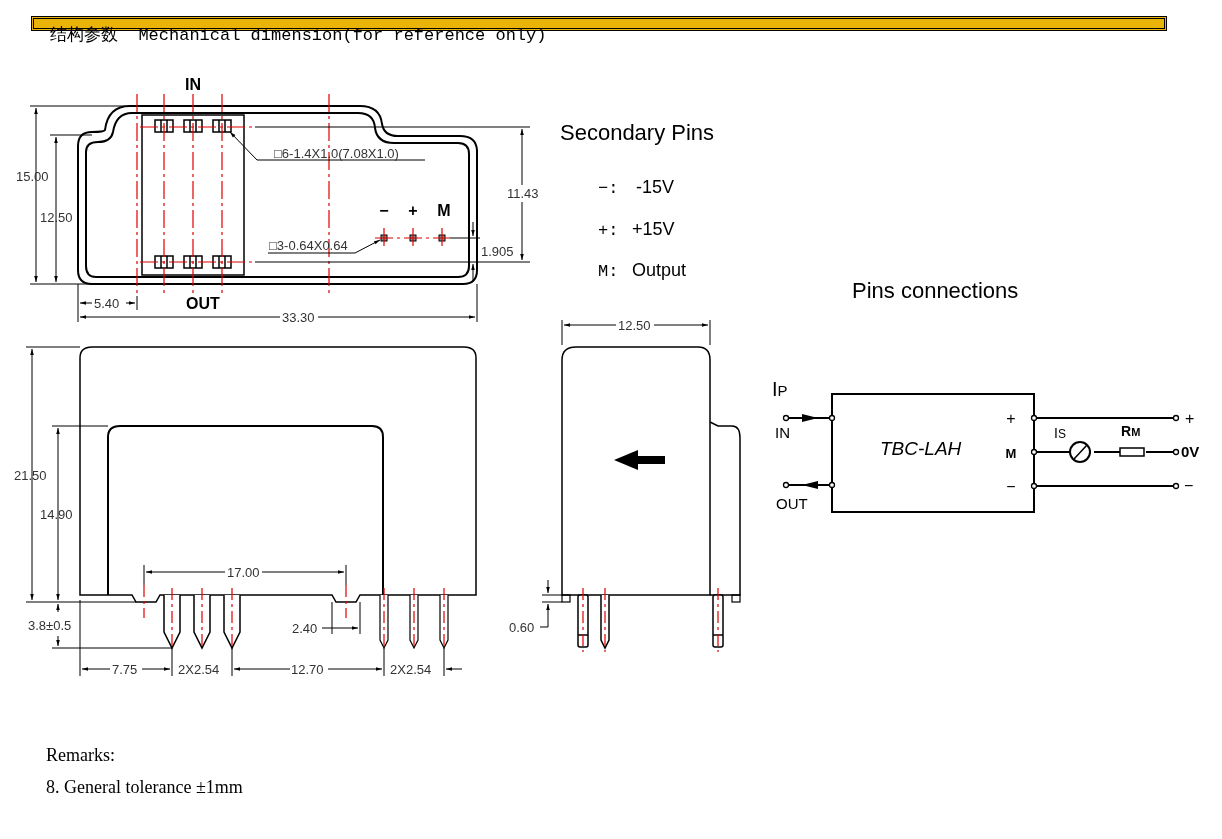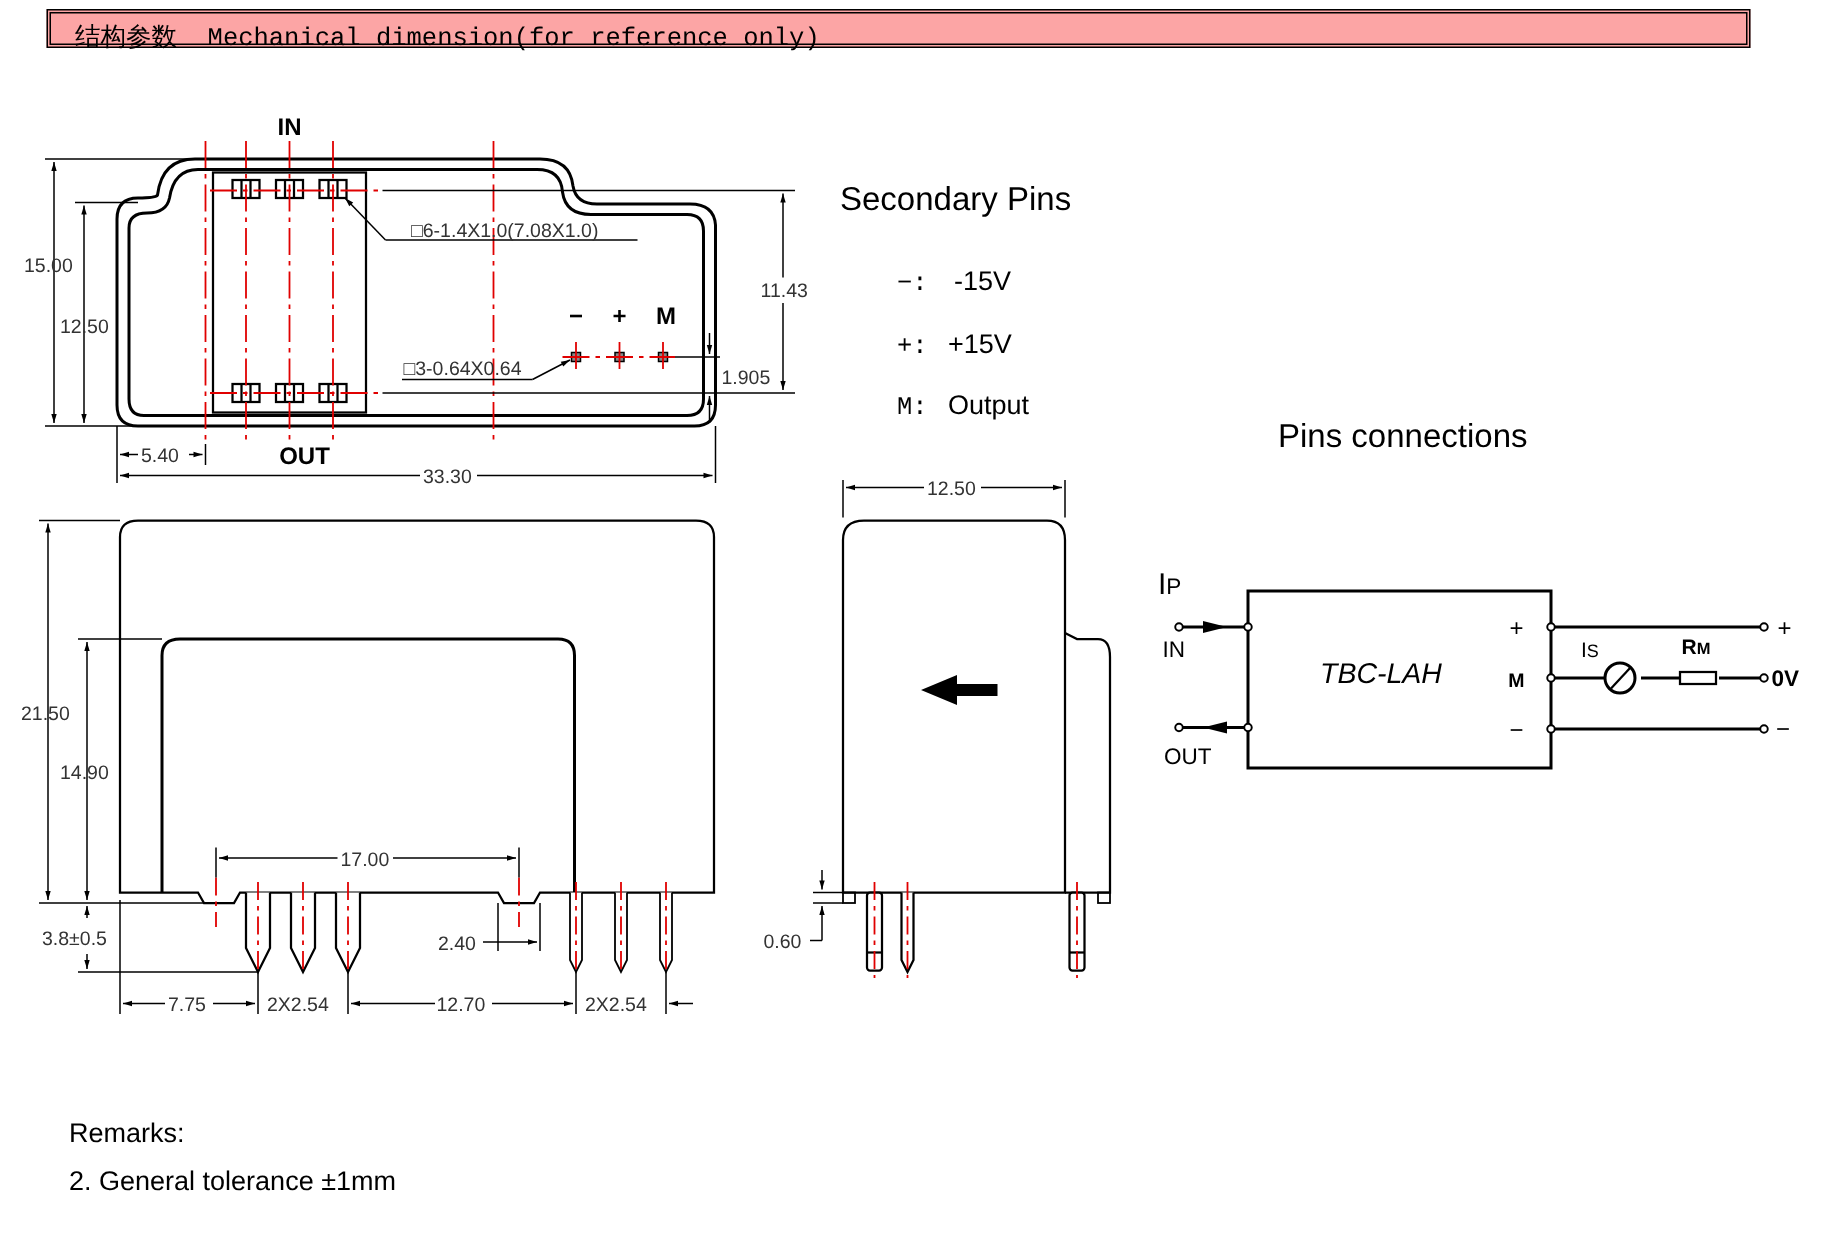--- a/index.html
+++ b/index.html
@@ -1,25 +1,25 @@
 <!DOCTYPE html>
 <html><head>
 <meta charset="utf-8">
 <style>
   html, body { margin:0; padding:0; background:#ffffff; }
   body { width:1222px; height:839px; position:relative; overflow:hidden; font-family:"Liberation Sans", sans-serif; color:#000; }
-  .header-bar { position:absolute; left:31px; top:6px; width:1136px; height:26px; background:#fca5a5; border:3px double #000; box-sizing:border-box; }
+  .header-bar { position:absolute; left:31px; top:16px; width:1136px; height:15px; background:#eab308; border:3px double #000; box-sizing:border-box; }
   .header-text { position:absolute; left:16px; top:4px; font-family:"Liberation Mono", monospace; font-size:17px; white-space:pre; color:#000; }
   svg { position:absolute; left:0; top:0; }
   .dim { font-family:"Liberation Sans", sans-serif; font-size:13px; fill:#333; }
   .lbl { font-family:"Liberation Sans", sans-serif; font-size:16px; font-weight:bold; fill:#000; }
   .heading { font-family:"Liberation Sans", sans-serif; font-size:22px; fill:#000; }
   .pin-def { font-family:"Liberation Sans", sans-serif; font-size:18px; fill:#000; }
   .pin-key { font-family:"Liberation Mono", monospace; font-size:17px; fill:#000; }
-  .remarks { position:absolute; left:46px; top:739px; font-family:Liberation Sans, sans-serif; font-size:18px; line-height:32px; white-space:pre; }
+  .remarks { position:absolute; left:46px; top:739px; font-family:Liberation Serif, serif; font-size:18px; line-height:32px; white-space:pre; }
 </style>
 </head>
 <body>
 
 <div class="header-bar">
   <span class="header-text"><span>结构参数</span>  <span>Mechanical dimension(for reference only)</span></span>
 </div>
 
 <svg width="1222" height="839" viewBox="0 0 1222 839">
   <defs>
@@ -271,13 +271,13 @@
     <text x="1011" y="458" font-family="Liberation Sans, sans-serif" font-size="13" font-weight="bold" text-anchor="middle">M</text>
     <text x="1011" y="492" font-family="Liberation Sans, sans-serif" font-size="16" text-anchor="middle">−</text>
     <text x="1054" y="438" font-family="Liberation Sans, sans-serif" font-size="14"><tspan>I</tspan><tspan font-size="12">S</tspan></text>
     <text x="1121" y="436" font-family="Liberation Sans, sans-serif" font-size="14" font-weight="bold"><tspan>R</tspan><tspan font-size="11">M</tspan></text>
     <text x="1185" y="424" font-family="Liberation Sans, sans-serif" font-size="16">+</text>
     <text x="1181" y="457" font-family="Liberation Sans, sans-serif" font-size="15" font-weight="bold">0V</text>
     <text x="1184" y="491" font-family="Liberation Sans, sans-serif" font-size="16">−</text>
   </g>
 </svg>
 
-<div class="remarks"><div>Remarks:</div><div>2. General tolerance ±1mm</div></div>
+<div class="remarks"><div>Remarks:</div><div>8. General tolerance ±1mm</div></div>
 
 </body></html>

